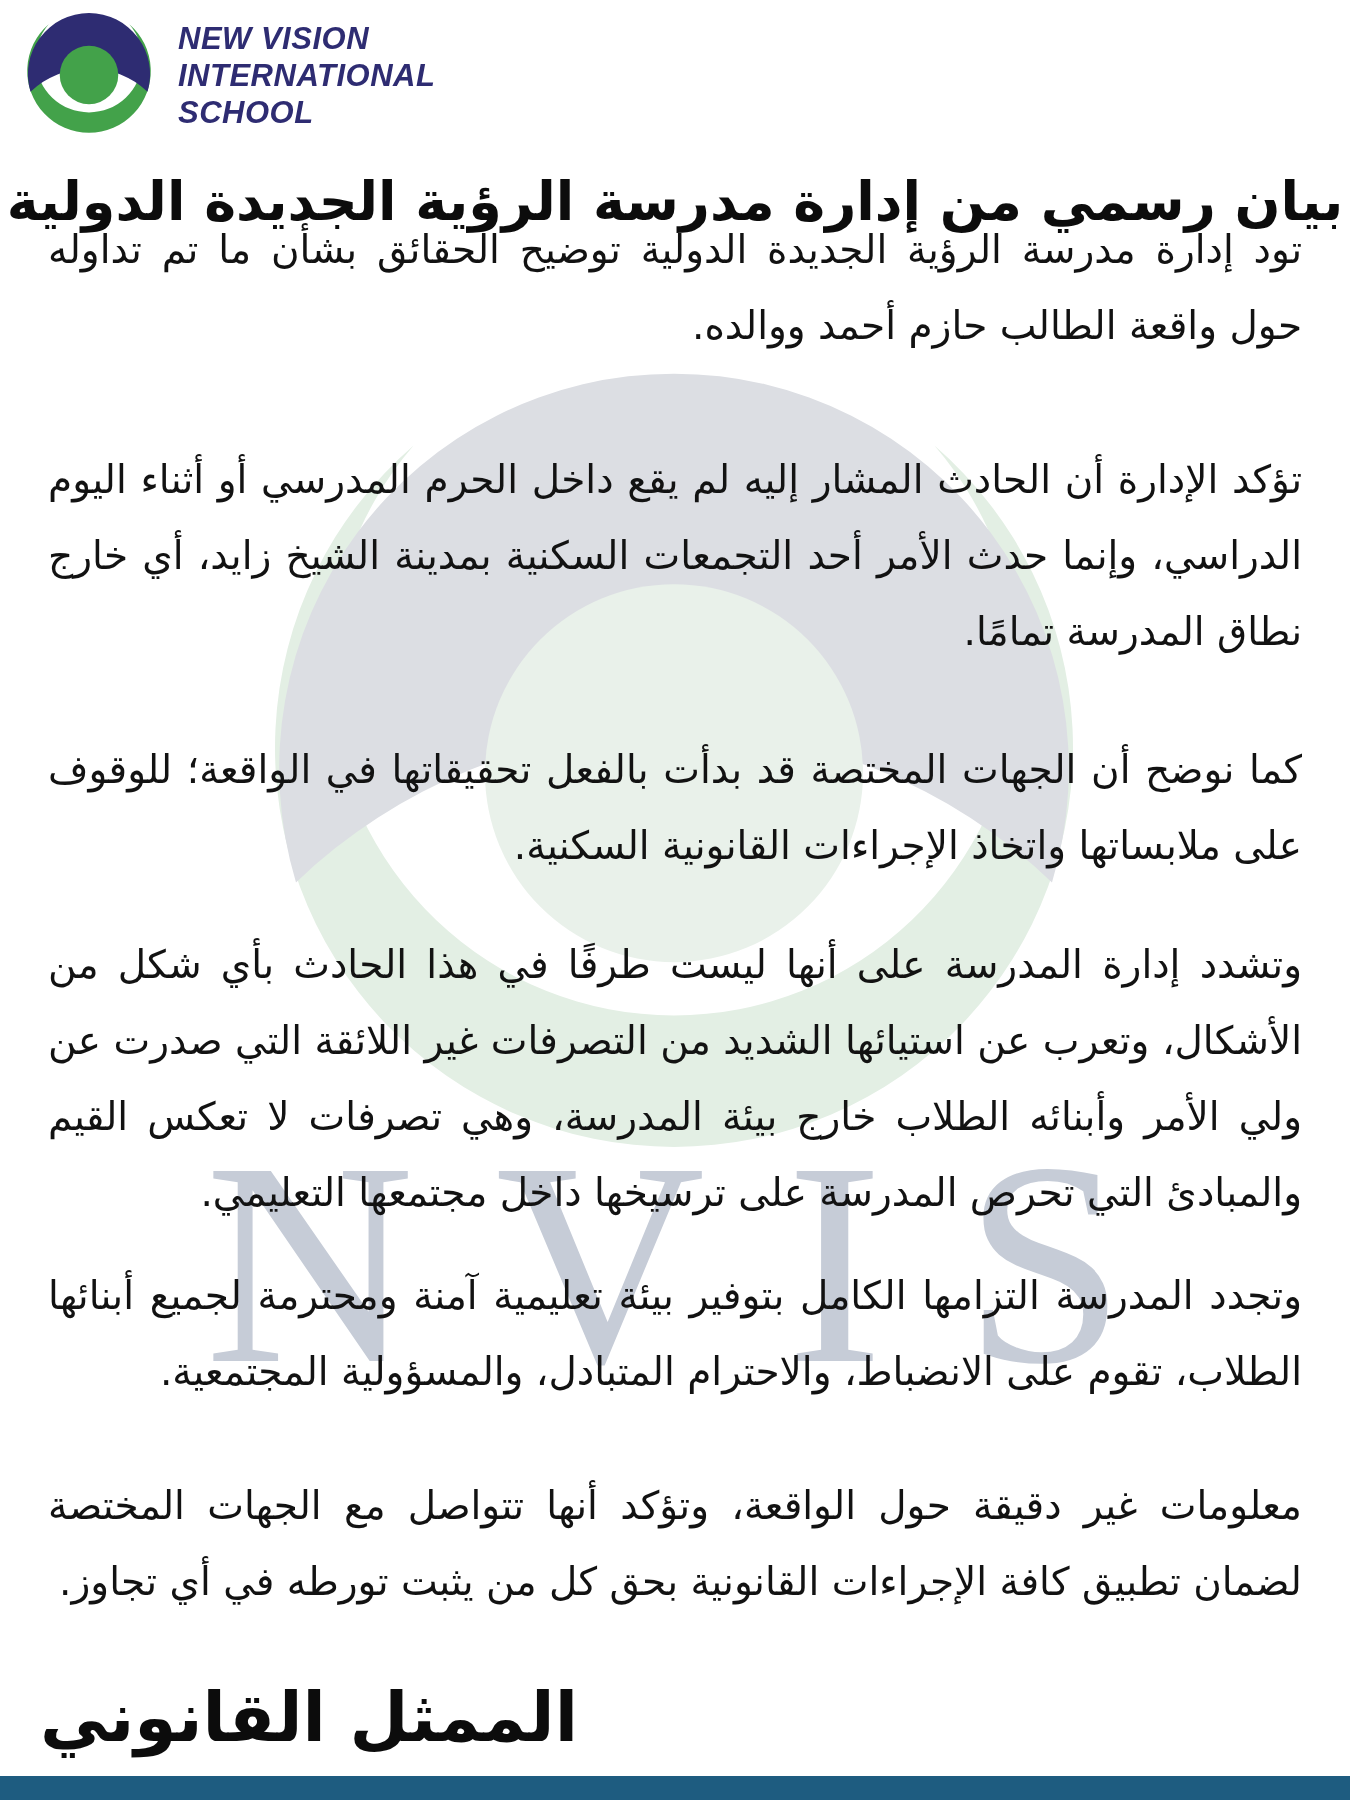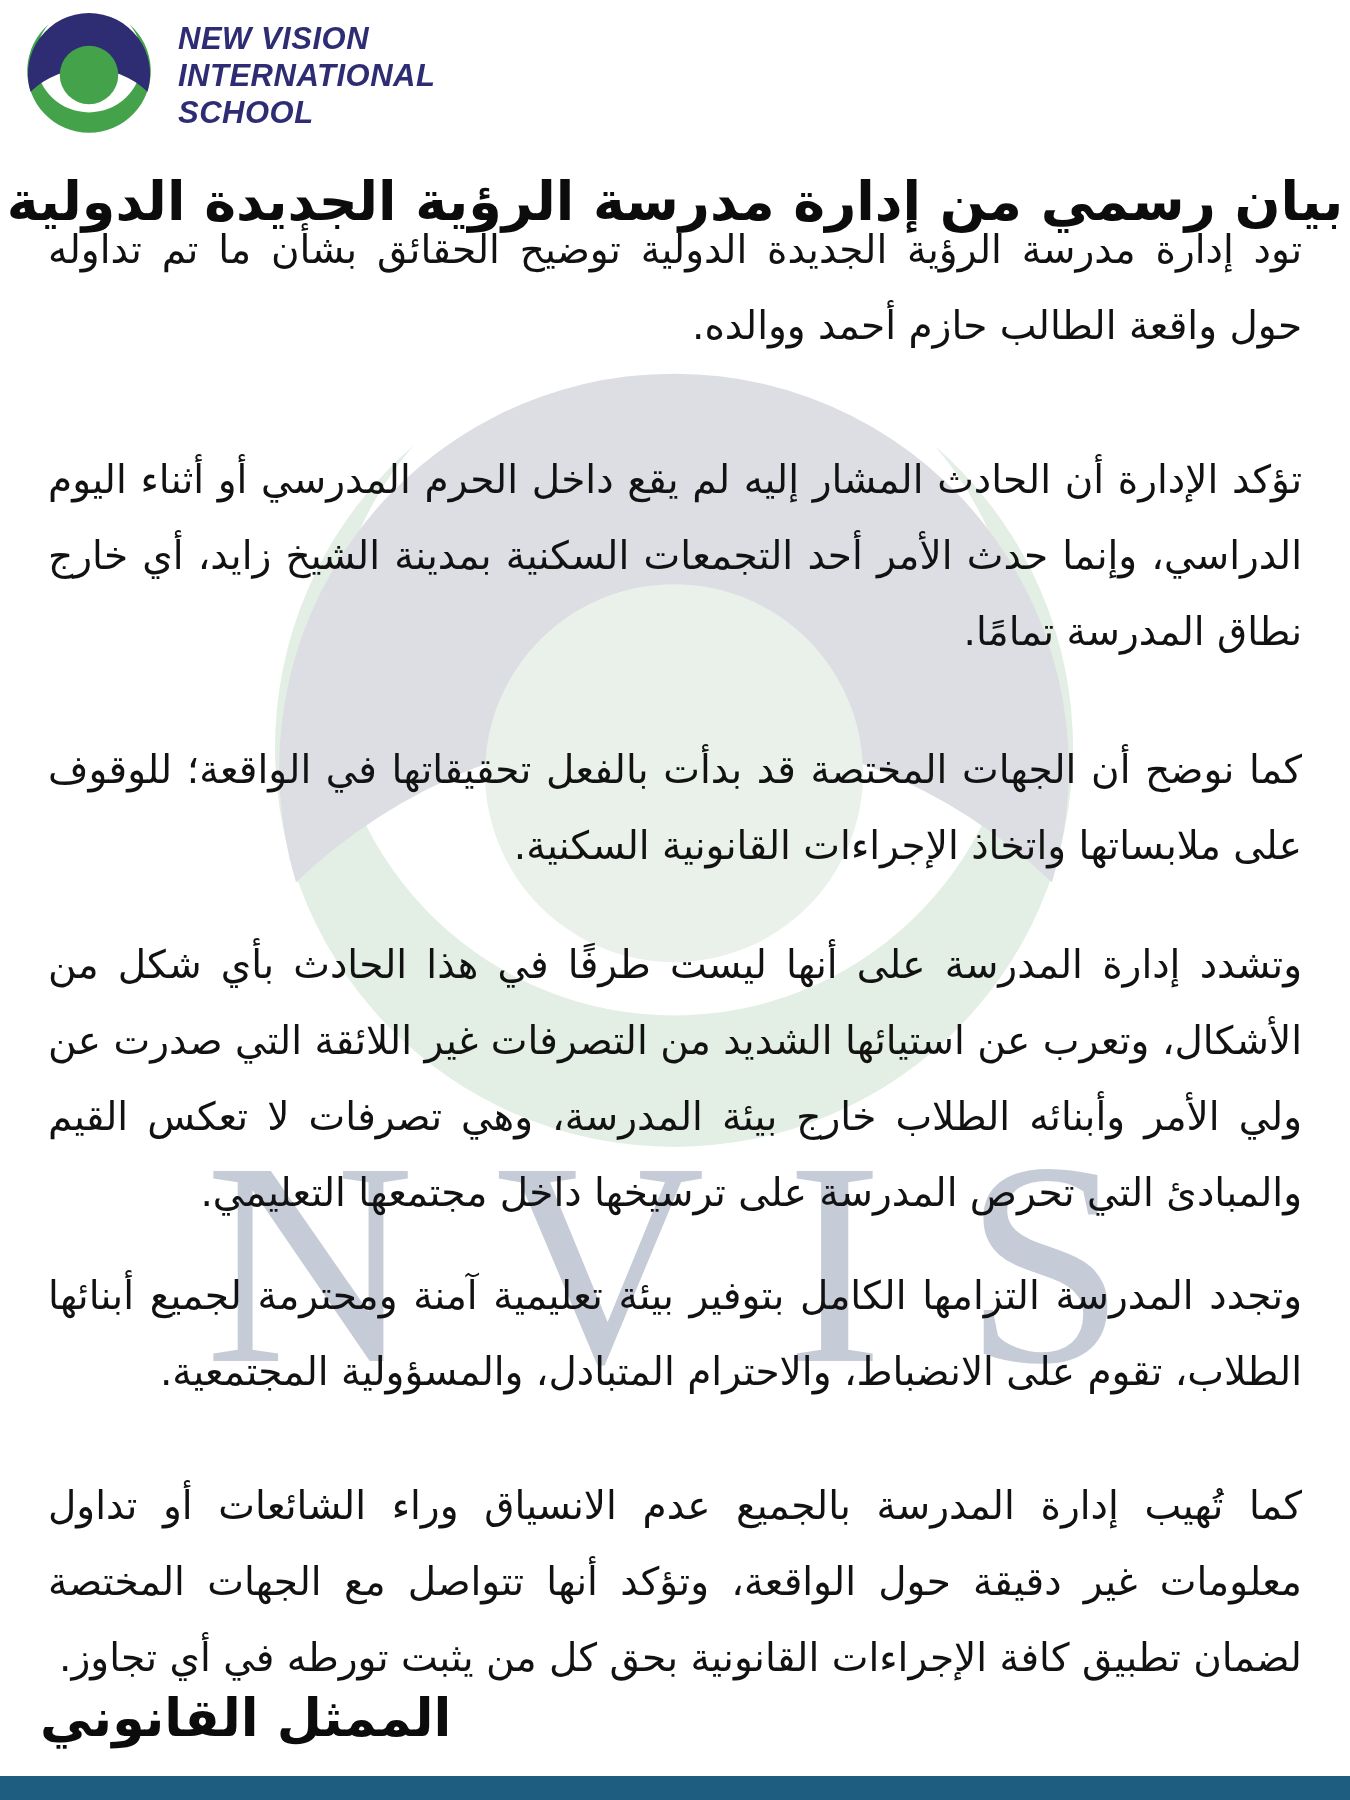--- a/index.html
+++ b/index.html
@@ -64,21 +64,21 @@
   .p1{top:212px;}
   .p2{top:442px;}
   .p3{top:732px;}
   .p4{top:927px;}
   .p5{top:1258px;}
   .p6{top:1468px;}
   
   .signature{
     position:absolute;left:40px;top:1678px;z-index:2;
     direction:rtl;
-    font-size:52px;font-weight:bold;color:#0c0c0c;
+    font-size:68px;font-weight:bold;color:#0c0c0c;
     line-height:80px;
   }
   
   .footer-bar{
     position:absolute;left:0;right:0;bottom:0;height:24px;z-index:3;
     background:var(--footer);
   }
 </style>
 </head>
 <body>
@@ -131,21 +131,20 @@
       <div class="line fill">ولي الأمر وأبنائه الطلاب خارج بيئة المدرسة، وهي تصرفات لا تعكس القيم</div>
       <div class="line last">والمبادئ التي تحرص المدرسة على ترسيخها داخل مجتمعها التعليمي.</div>
     </div>
 
     <div class="para p5">
       <div class="line fill">وتجدد المدرسة التزامها الكامل بتوفير بيئة تعليمية آمنة ومحترمة لجميع أبنائها</div>
       <div class="line last">الطلاب، تقوم على الانضباط، والاحترام المتبادل، والمسؤولية المجتمعية.</div>
     </div>
 
     <div class="para p6">
-      <div class="line fill">كما تُهيب إدارة المدرسة بالجميع عدم الانسياق وراء الشائعات أو تداول</div>
       <div class="line fill">معلومات غير دقيقة حول الواقعة، وتؤكد أنها تتواصل مع الجهات المختصة</div>
       <div class="line last">لضمان تطبيق كافة الإجراءات القانونية بحق كل من يثبت تورطه في أي تجاوز.</div>
     </div>
 
   </div>
 
   <div class="signature">الممثل القانوني</div>
 
   <div class="footer-bar"></div>
 

